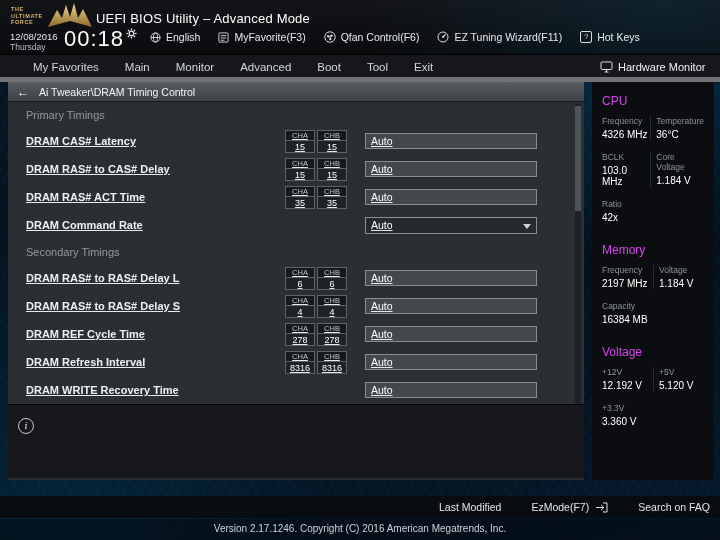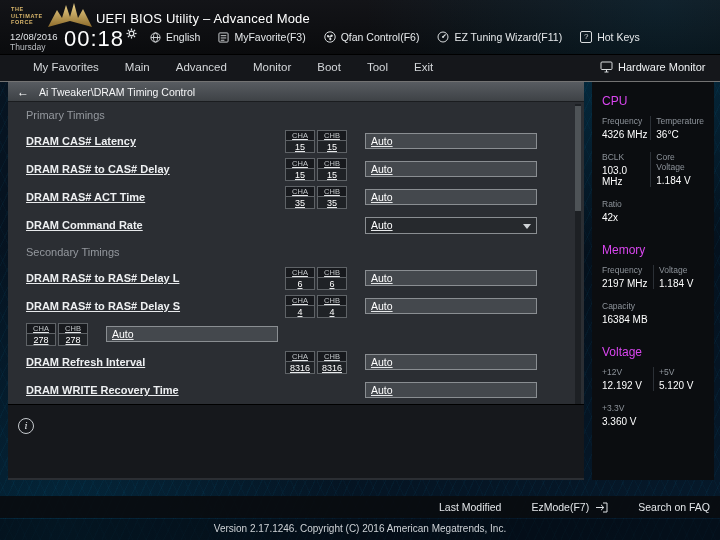--- a/index.html
+++ b/index.html
@@ -30,21 +30,21 @@
   .dateblock .d1{font-size:9.5px;color:#e2e5e8;}
   .dateblock .d2{font-size:8.5px;color:#b9bdc1;}
   .time{position:absolute;left:64px;top:26px;font-size:22px;font-weight:400;color:#fff;letter-spacing:1px;}
   .time-gear{position:absolute;left:126px;top:28px;cursor:pointer;}
   .hbtns{position:absolute;left:150px;top:31px;display:flex;align-items:center;gap:18px;}
   .hbtn{display:flex;align-items:center;gap:5px;font-size:10.5px;color:#e6e9eb;cursor:pointer;white-space:nowrap;}
   .qbox{width:12px;height:12px;border:1px solid #d9dcde;border-radius:2px;font-size:8px;
     line-height:10px;text-align:center;color:#d9dcde;}
 
   
-  .tabstrip{position:absolute;left:0;top:55px;width:720px;height:27px;background:#15171b;border-bottom:1px solid #737373;}
+  .tabstrip{position:absolute;left:0;top:55px;width:720px;height:27px;background:#15171b;border-bottom:5px solid #737373;}
   .tabs{position:absolute;left:20px;top:0;height:27px;display:flex;}
   .tab{padding:0 13px;line-height:25px;font-size:11.5px;color:#d4d7da;cursor:pointer;}
   .tab.active{color:#3cc3e6;font-weight:700;border-bottom:2px solid #3cc3e6;}
   .hwheader{position:absolute;left:600px;top:6px;display:flex;align-items:center;gap:5px;
     font-size:11px;color:#f0f2f4;}
 
   
   .content{position:absolute;left:8px;top:82px;width:576px;height:398px;background:#2b2e33;}
   .breadcrumb{height:20px;background:linear-gradient(#585c61,#3e4246);display:flex;align-items:center;
     padding:0 9px;font-size:10.5px;color:#f4f5f6;border-bottom:1px solid #1a1c1f;}
@@ -169,22 +169,22 @@
       <span class="qbox">?</span>
       <span>Hot Keys</span>
     </div>
   </div>
 </div>
 
 <div class="tabstrip">
   <div class="tabs">
     <div class="tab">My Favorites</div>
     <div class="tab">Main</div>
+    <div class="tab">Monitor</div>
     <div class="tab">Advanced</div>
-    <div class="tab">Monitor</div>
     <div class="tab">Boot</div>
     <div class="tab">Tool</div>
     <div class="tab">Exit</div>
   </div>
   <div class="hwheader">
     <svg width="13" height="12" viewBox="0 0 13 12">
       <rect x="1" y="1" width="11" height="7.5" rx="1" fill="none" stroke="#d9dcde"></rect>
       <line x1="4.5" y1="11" x2="8.5" y2="11" stroke="#d9dcde"></line>
       <line x1="6.5" y1="8.5" x2="6.5" y2="11" stroke="#d9dcde"></line>
     </svg>
@@ -280,20 +280,21 @@
       </div>
       <div class="chip">
         <div class="chip-h">CHB</div>
         <div class="chip-v">4</div>
       </div>
     </div>
     <input class="auto-input" value="Auto" style="">
   </div>
 
   <div class="row">
+    <div class="row-label">DRAM REF Cycle Time</div>
     <div class="chips">
       <div class="chip">
         <div class="chip-h">CHA</div>
         <div class="chip-v">278</div>
       </div>
       <div class="chip">
         <div class="chip-h">CHB</div>
         <div class="chip-v">278</div>
       </div>
     </div>

